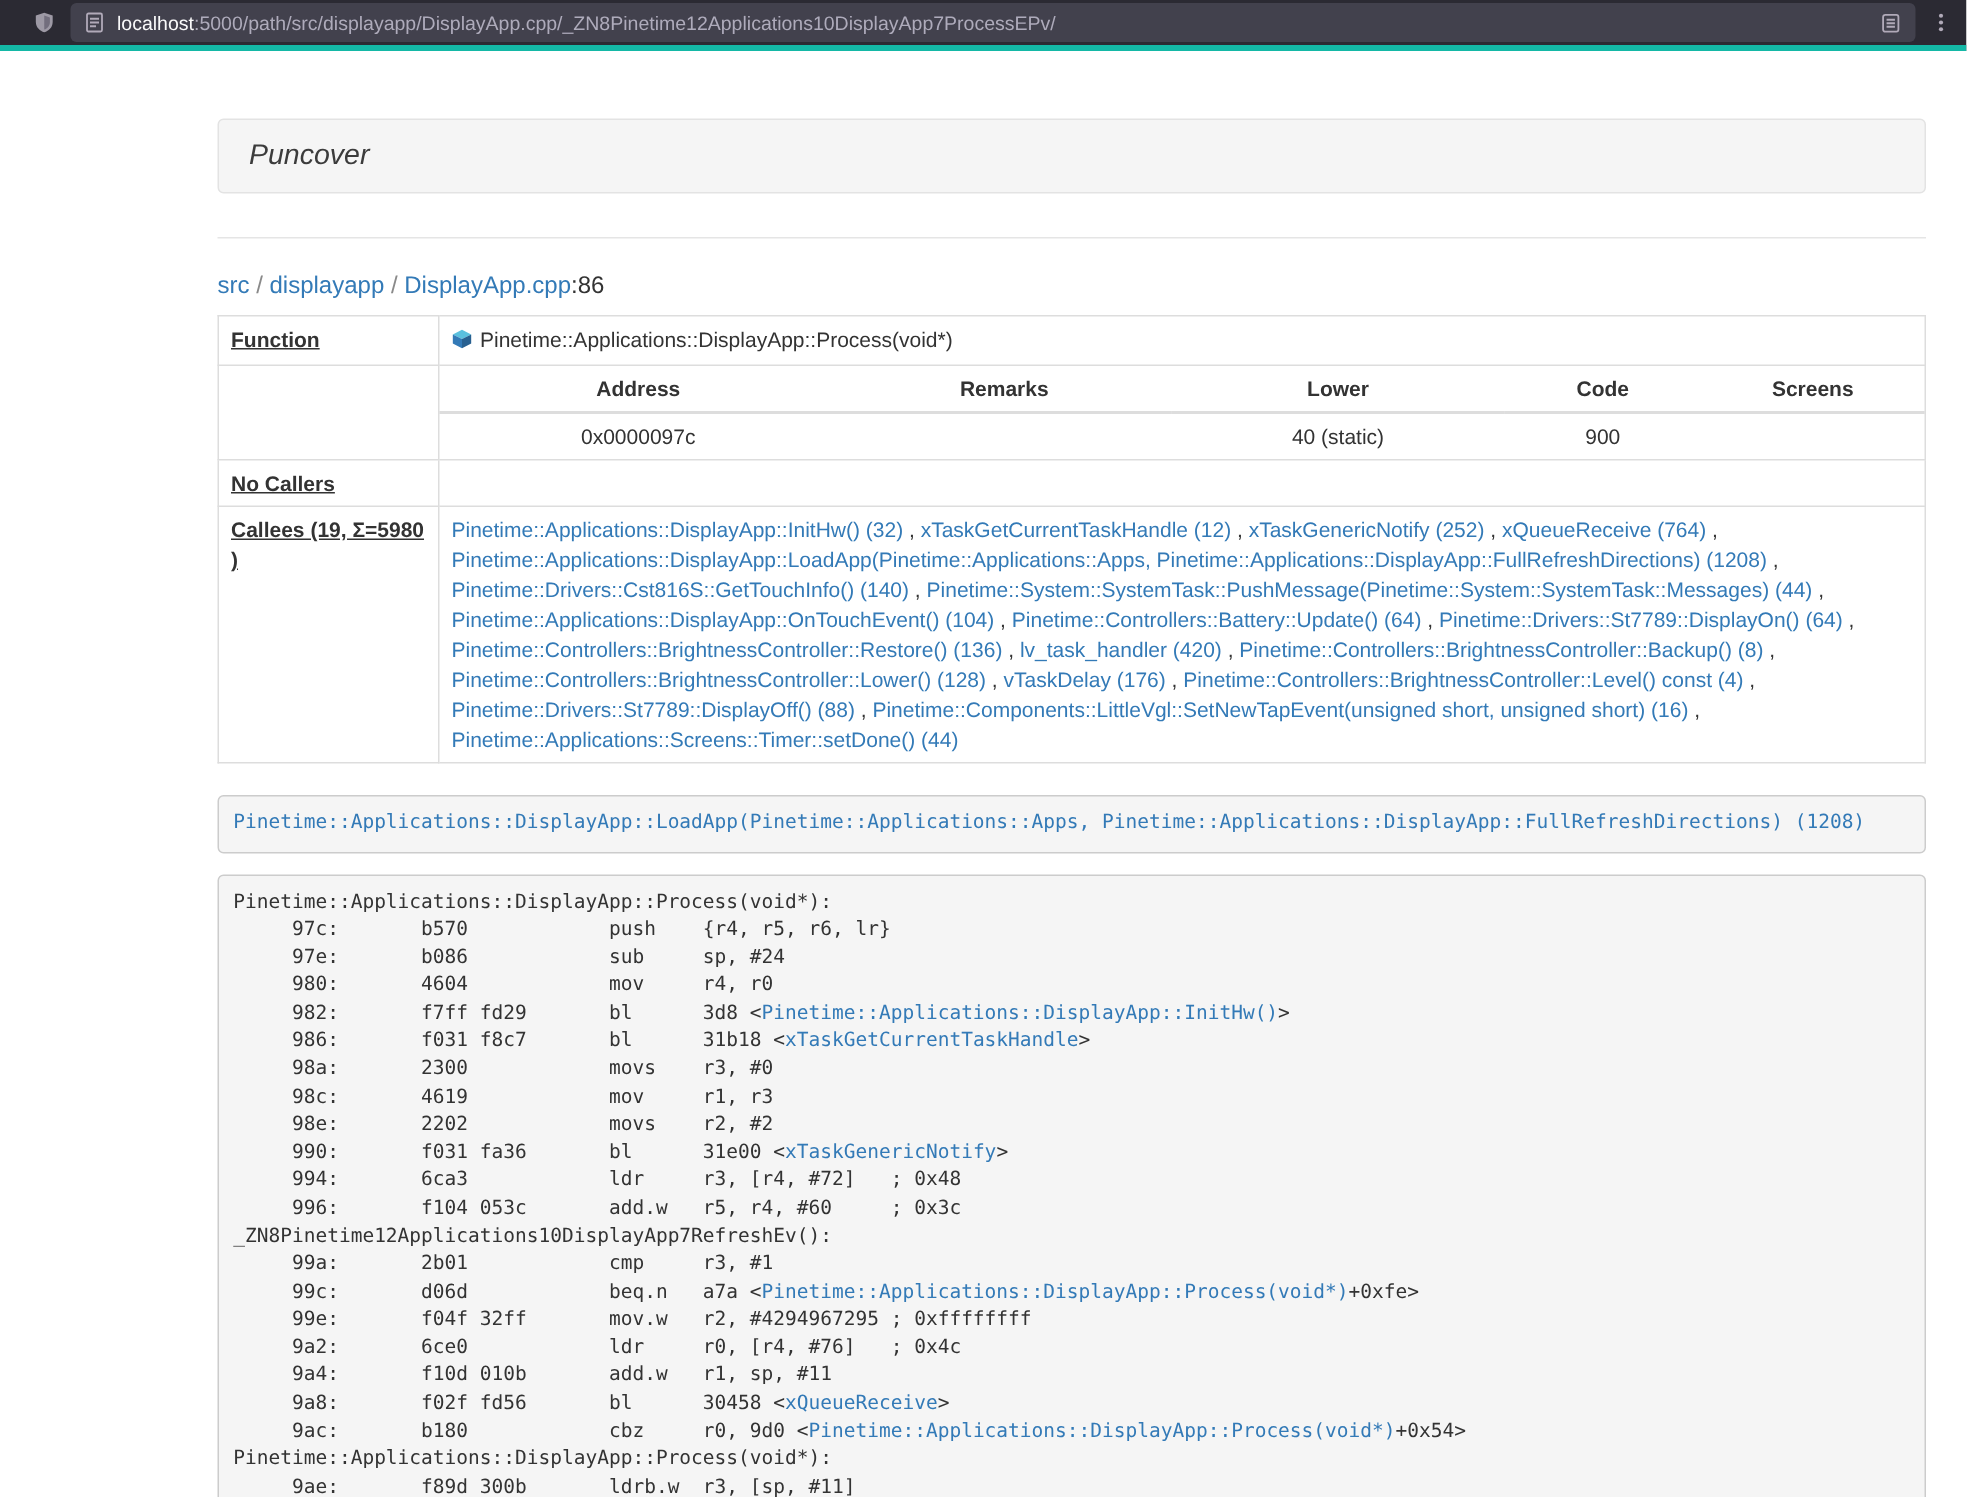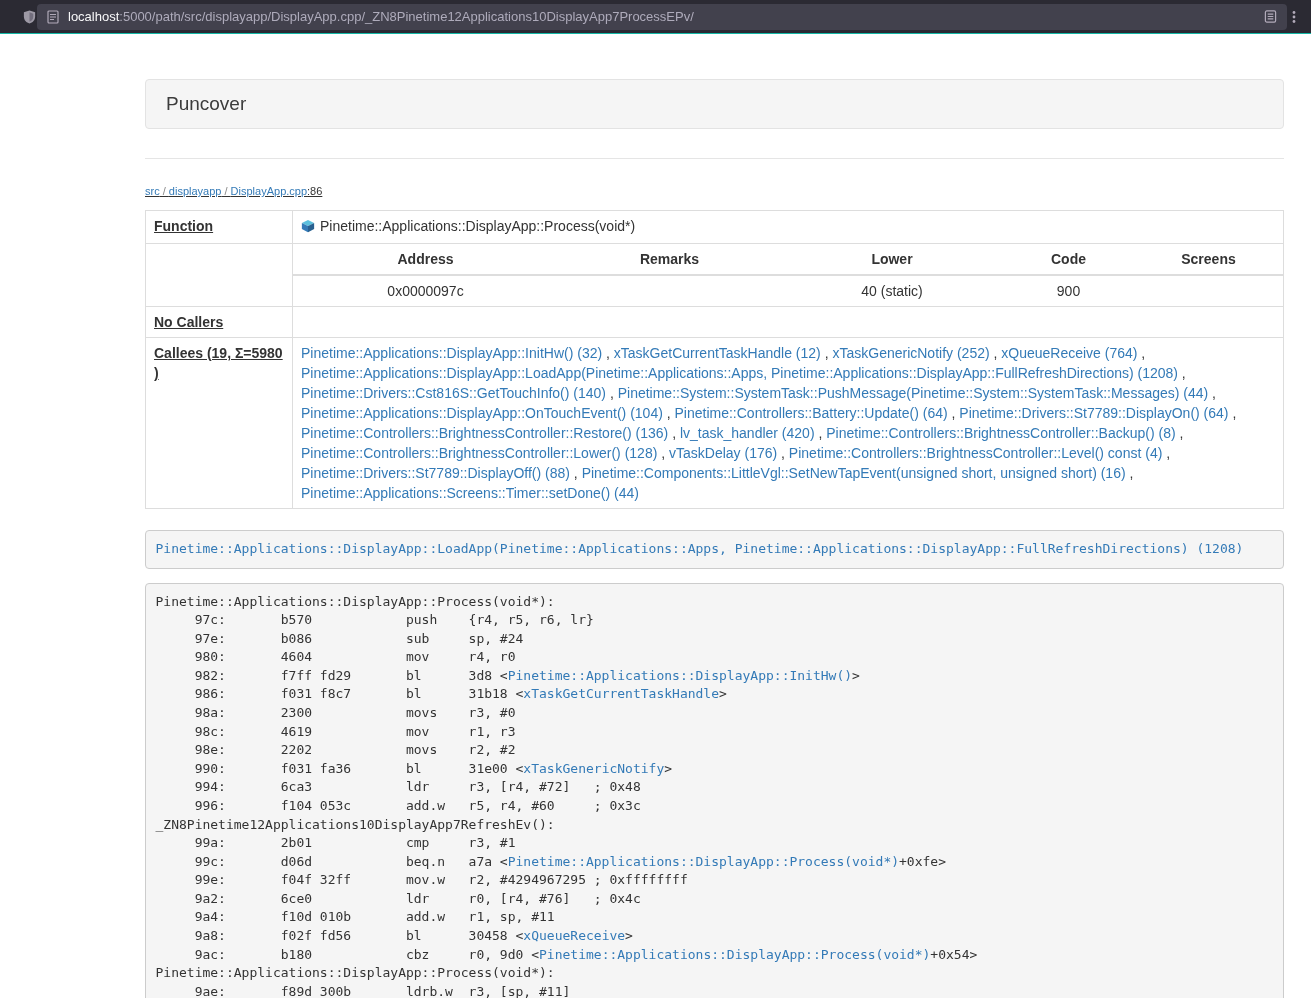--- a/index.html
+++ b/index.html
@@ -3,40 +3,40 @@
 <meta charset="utf-8">
 <style>
   * { box-sizing: border-box; margin: 0; padding: 0; }
   html, body {
     width: 1311px; height: 998px; overflow: hidden;
     background: #ffffff; color: #333;
     font-family: "Liberation Sans", sans-serif; font-size: 14px;
   }
   
   .toolbar {
-    height: 34px; background: #2b2a33; border-bottom: 1px solid #14b8a6;
-    display: flex; align-items: center; padding: 0 10px 0 22px; 
+    height: 34px; background: #2b2a33; border-bottom: 4px solid #14b8a6;
+    display: flex; align-items: center; padding: 0 10px 0 22px; gap: 10px;
   }
   .tb-icon { display: inline-flex; align-items: center; justify-content: center; flex: none; }
   .urlbar {
     flex: 1; height: 26px; background: #42414d; border-radius: 4px;
     display: flex; align-items: center; padding: 0 10px; gap: 9px;
     color: #b6b3c2; font-size: 13px; white-space: nowrap; overflow: hidden;
   }
   .url-text { flex: 1; overflow: hidden; text-overflow: ellipsis; }
   .url-host { color: #f9f9fa; }
   .url-rest { color: #aeabbb; }
   
   .container { margin-left: 145px; width: 1139px; }
   .title-panel {
     margin-top: 45px; background: #f5f5f5; border: 1px solid #e3e3e3;
-    border-radius: 4px; padding: 13px 20px; font-size: 19px; line-height: 22px; color: #3c3c3c;
+    border-radius: 4px; padding: 13px 20px; font-size: 19px; line-height: 22px; color: #3c3c3c; font-style: italic;
   }
   hr.divider { border: none; border-top: 1px solid #e5e5e5; margin-top: 29px; }
-  .breadcrumb { margin-top: 22px; margin-bottom: 9px; font-size: 11px; line-height: 20px; text-decoration: underline; }
+  .breadcrumb { margin-top: 22px; margin-bottom: 9px; font-size: 16px; line-height: 20px; }
   .bc-sep { color: #8a8a8a; }
   a.lnk { color: #337ab7; text-decoration: none; cursor: pointer; }
   
   table.outer { width: 100%; border-collapse: collapse; font-size: 14px; line-height: 20px; }
   table.outer > tbody > tr > th,
   table.outer > tbody > tr > td {
     border: 1px solid #ddd; padding: 5px 8px; vertical-align: top; text-align: left;
   }
   table.outer > tbody > tr > th { width: 147px; font-weight: bold; color: #333; text-decoration: underline; }
   td.inner-cell { padding: 0 !important; }

